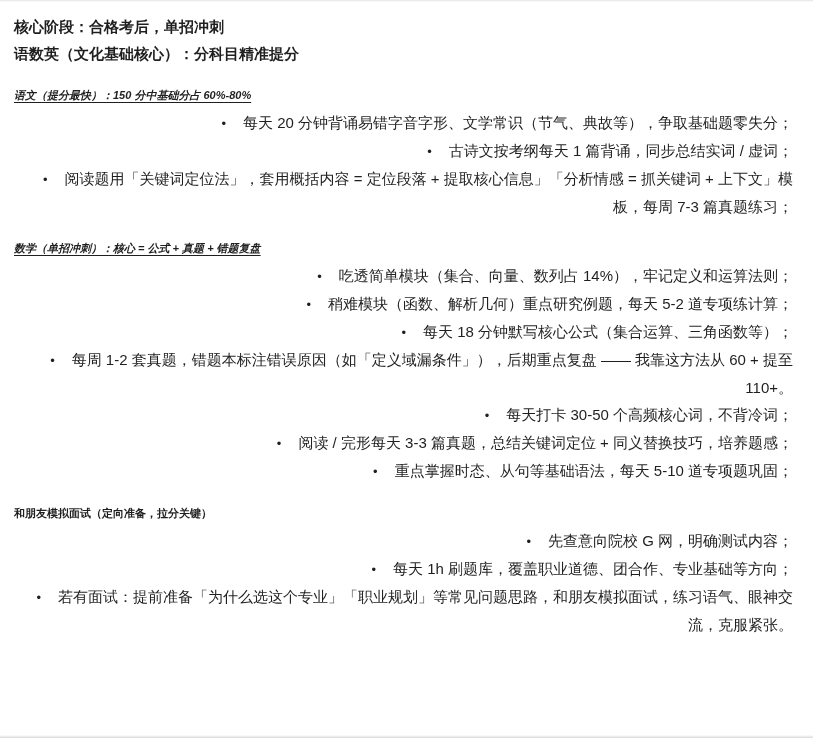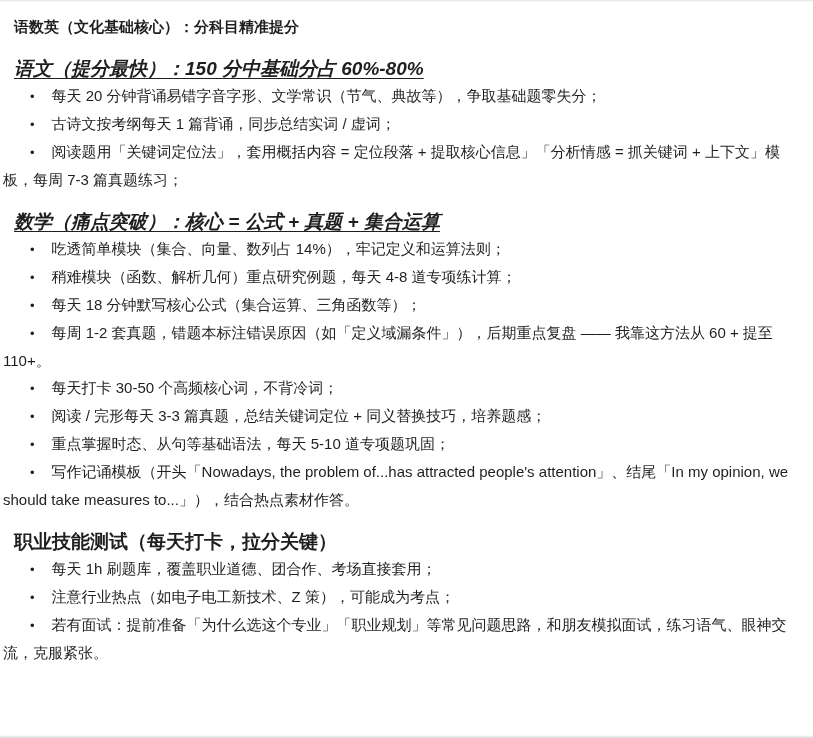--- a/index.html
+++ b/index.html
@@ -24,72 +24,73 @@
     padding: 13px 20px 0 14px;
     font-size: 15px;
     line-height: 27px;
   }
   .intro-line {
     margin: 0;
     font-weight: bold;
   }
   .heading {
     margin: 0;
-    font-size: 19px;
+    font-size: 11px;
     font-weight: bold;
   }
   .heading.italic-u {
     font-style: italic;
     text-decoration: underline;
     text-underline-offset: 3px;
   }
   .sec-gap { margin-top: 15px; }
   .bullet {
     margin: 0 0 0 -11px;
     text-indent: 27px;
+    text-align: right;
   }
   .dot {
     display: inline;
     font-size: 13px;
     margin-right: 17px;
   }
 </style>
 </head>
 <body>
 
 <div class="edge-top"></div>
 
 <div class="page">
 
+  <p class="intro-line">核心阶段：合格考后，单招冲刺</p>
   <p class="intro-line">语数英（文化基础核心）：分科目精准提分</p>
 
   <section>
     <h3 class="heading italic-u sec-gap">语文（提分最快）：150 分中基础分占 60%-80%</h3>
     <p class="bullet"><span class="dot">•</span><span>每天 20 分钟背诵易错字音字形、文学常识（节气、典故等），争取基础题零失分；</span></p>
     <p class="bullet"><span class="dot">•</span><span>古诗文按考纲每天 1 篇背诵，同步总结实词 / 虚词；</span></p>
     <p class="bullet"><span class="dot">•</span><span>阅读题用「关键词定位法」，套用概括内容 = 定位段落 + 提取核心信息」「分析情感 = 抓关键词 + 上下文」模板，每周 7-3 篇真题练习；</span></p>
   </section>
 
   <section>
-    <h3 class="heading italic-u sec-gap">数学（痛点突破）：核心 = 公式 + 真题 + 集合运算</h3>
+    <h3 class="heading italic-u sec-gap">数学（单招冲刺）：核心 = 公式 + 真题 + 错题复盘</h3>
     <p class="bullet"><span class="dot">•</span><span>吃透简单模块（集合、向量、数列占 14%），牢记定义和运算法则；</span></p>
-    <p class="bullet"><span class="dot">•</span><span>稍难模块（函数、解析几何）重点研究例题，每天 4-8 道专项练计算；</span></p>
+    <p class="bullet"><span class="dot">•</span><span>稍难模块（函数、解析几何）重点研究例题，每天 5-2 道专项练计算；</span></p>
     <p class="bullet"><span class="dot">•</span><span>每天 18 分钟默写核心公式（集合运算、三角函数等）；</span></p>
     <p class="bullet"><span class="dot">•</span><span>每周 1-2 套真题，错题本标注错误原因（如「定义域漏条件」），后期重点复盘 —— 我靠这方法从 60 + 提至 110+。</span></p>
   </section>
 
   <section>
     <p class="bullet"><span class="dot">•</span><span>每天打卡 30-50 个高频核心词，不背冷词；</span></p>
     <p class="bullet"><span class="dot">•</span><span>阅读 / 完形每天 3-3 篇真题，总结关键词定位 + 同义替换技巧，培养题感；</span></p>
     <p class="bullet"><span class="dot">•</span><span>重点掌握时态、从句等基础语法，每天 5-10 道专项题巩固；</span></p>
-    <p class="bullet"><span class="dot">•</span><span>写作记诵模板（开头「Nowadays, the problem of...has attracted people's attention」、结尾「In my opinion, we should take measures to...」），结合热点素材作答。</span></p>
   </section>
 
   <section>
-    <h3 class="heading sec-gap">职业技能测试（每天打卡，拉分关键）</h3>
-    <p class="bullet"><span class="dot">•</span><span>每天 1h 刷题库，覆盖职业道德、团合作、考场直接套用；</span></p>
-    <p class="bullet"><span class="dot">•</span><span>注意行业热点（如电子电工新技术、Z 策），可能成为考点；</span></p>
+    <h3 class="heading sec-gap">和朋友模拟面试（定向准备，拉分关键）</h3>
+    <p class="bullet"><span class="dot">•</span><span>先查意向院校 G 网，明确测试内容；</span></p>
+    <p class="bullet"><span class="dot">•</span><span>每天 1h 刷题库，覆盖职业道德、团合作、专业基础等方向；</span></p>
     <p class="bullet"><span class="dot">•</span><span>若有面试：提前准备「为什么选这个专业」「职业规划」等常见问题思路，和朋友模拟面试，练习语气、眼神交流，克服紧张。</span></p>
   </section>
 
 </div>
 
 <div class="edge-bottom"></div>
 
 </body></html>

